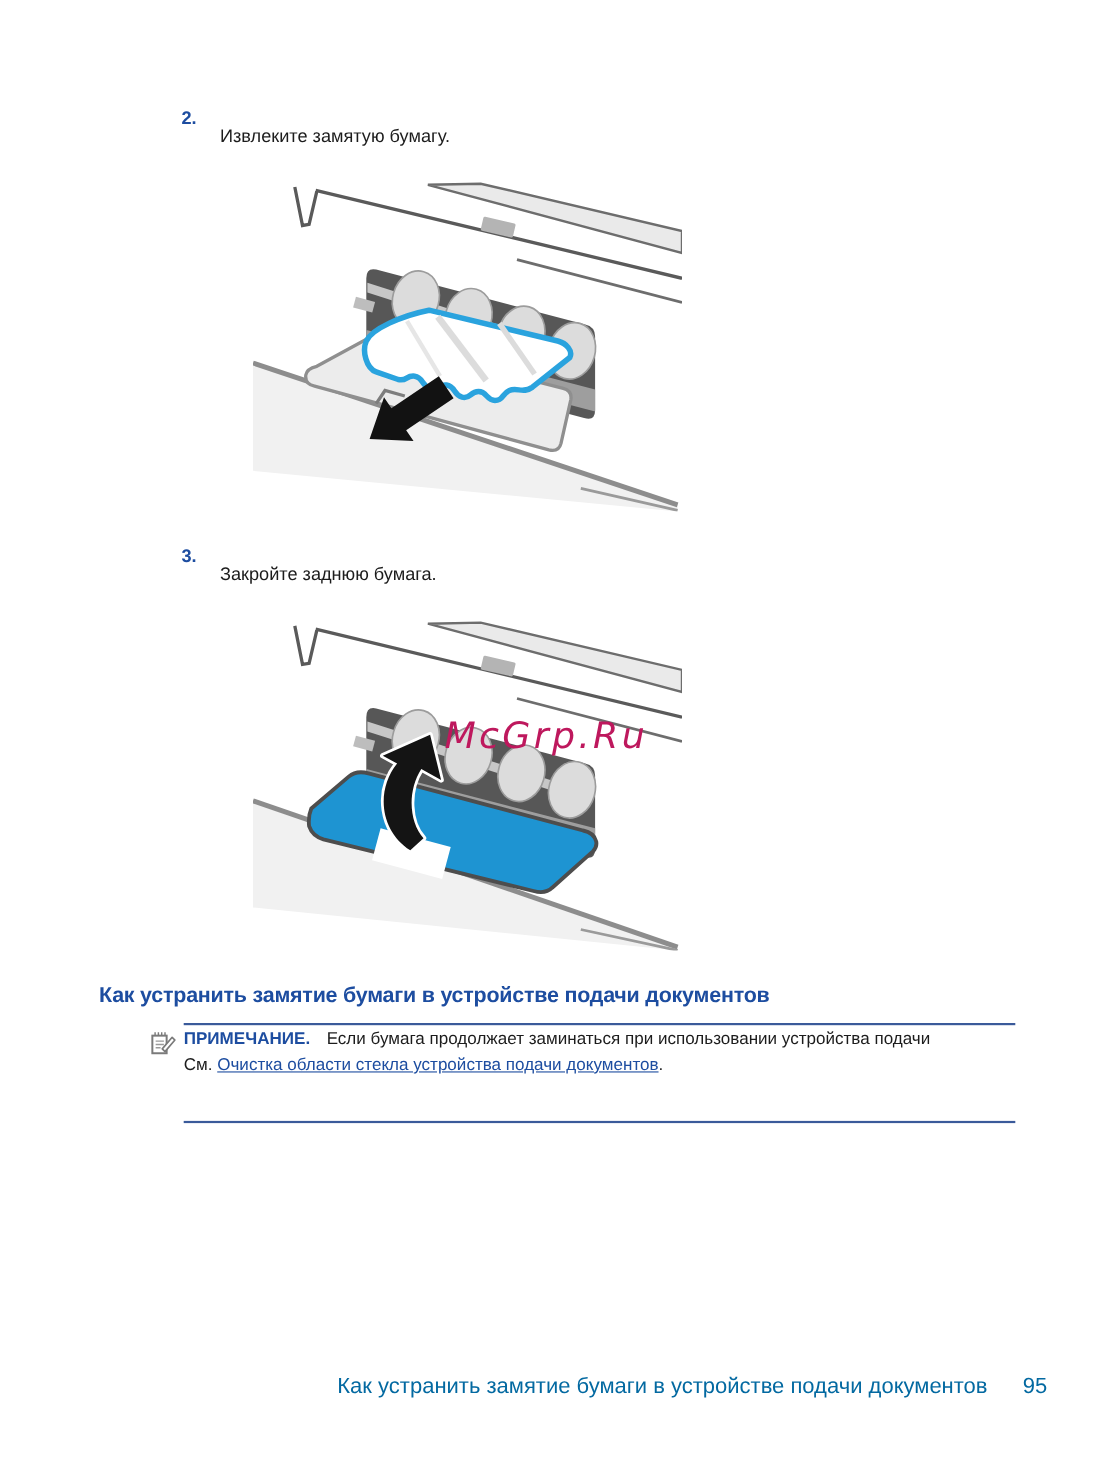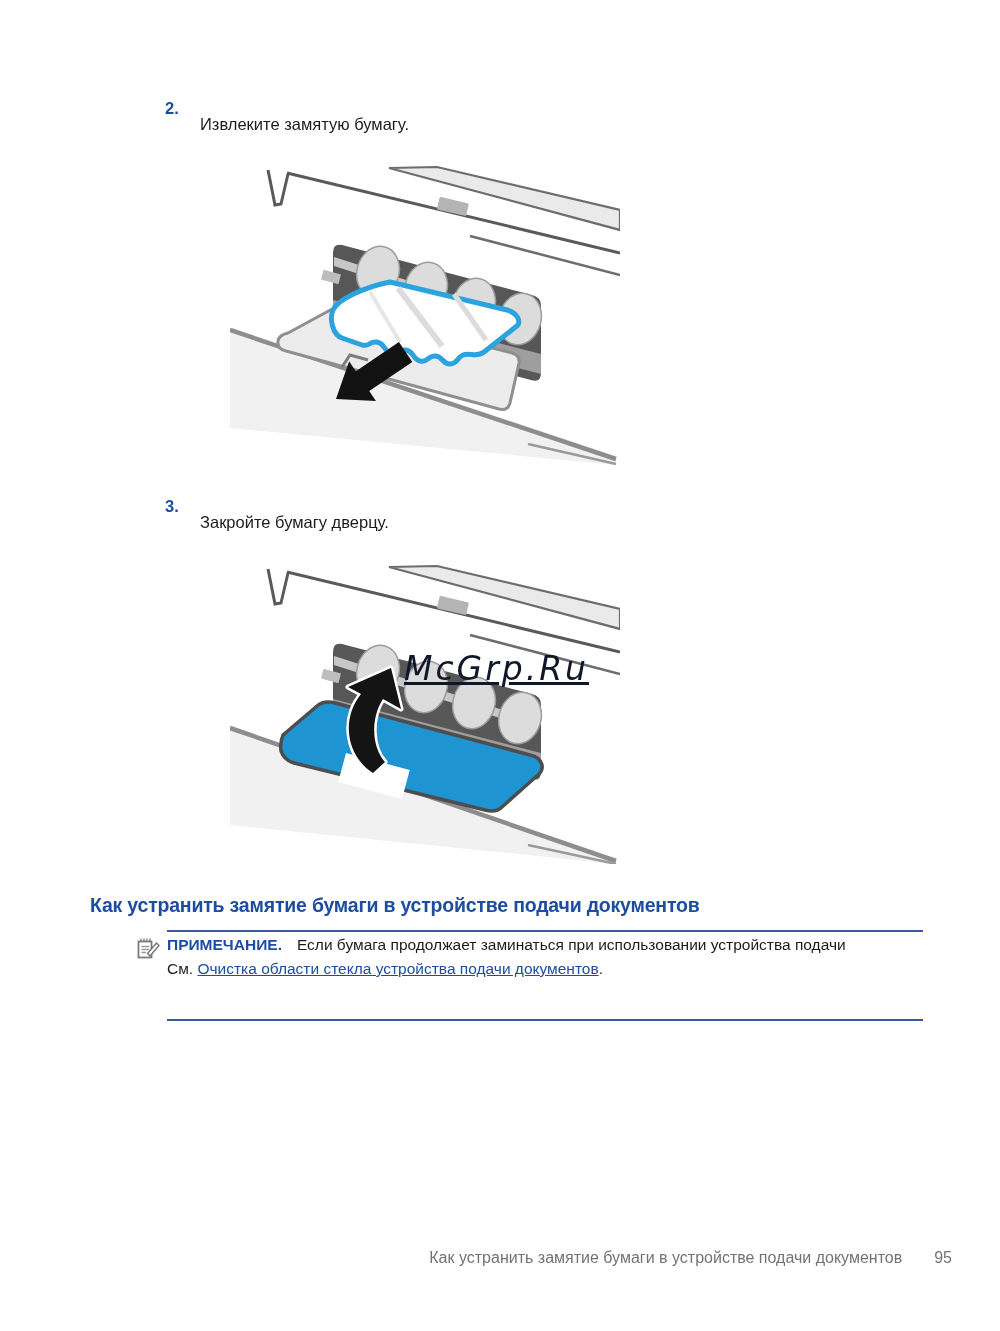--- a/index.html
+++ b/index.html
@@ -13,21 +13,21 @@
   #step-2{top:99px;}
   #step-3{top:497px;}
 
   .ill{position:absolute;left:230px;width:390px;height:307px;}
   #ill-1{top:158px;}
   #ill-2{top:557px;}
 
   .watermark{
     position:absolute;left:404px;top:649px;z-index:6;
     font-family:"DejaVu Sans",sans-serif;font-style:italic;
-    font-size:33px;letter-spacing:3px;color:#0f172a;white-space:nowrap;text-decoration:underline;
+    font-size:33px;letter-spacing:3px;color:#be185d;white-space:nowrap;
   }
 
   .section-heading{
     position:absolute;left:90px;top:894px;margin:0;
     font-size:19.5px;font-weight:700;color:#1d4da0;letter-spacing:-0.2px;white-space:nowrap;
   }
   .rule{position:absolute;left:167px;width:756px;height:2px;background:#3a5a9a;}
   #rule-top{top:930px;}
   #rule-bottom{top:1019px;}
 
@@ -35,21 +35,21 @@
   .note-text{
     position:absolute;left:167px;top:933px;width:770px;
     font-size:15.5px;line-height:24px;color:#1c1c1c;
   }
   .note-line{white-space:nowrap;}
   .note-label{color:#1d4da0;font-weight:700;margin-right:15px;margin-top:24px;}
   .note-link{color:#1d4da0;text-decoration:underline;cursor:pointer;text-align:right;}
 
   .footer{
     position:absolute;top:1249px;left:0;width:952px;text-align:right;
-    font-size:16px;color:#737373;white-space:nowrap;
+    font-size:20px;color:#0369a1;white-space:nowrap;
   }
   .footer .page-num{margin-left:32px;}
 </style>
 </head>
 <body>
 
 <div class="page">
 
   <div class="step" id="step-2">
     <span class="step-num">2.</span>
@@ -87,21 +87,21 @@
       <path d="M103,152 C108,141 135,129 160,124 L277,152 C285,154 291,161 288,167 L254,194 C246,200 240,194 233,197 C226,200 228,206 220,206 C212,206 213,198 205,198 C197,198 198,205 190,203 C182,201 184,193 176,192 C168,191 169,197 161,195 C153,193 155,185 147,184 C139,183 140,189 132,187 L112,180 C103,177 99,161 103,152 Z" fill="#ffffff" stroke="#2aa3de" stroke-width="5" stroke-linejoin="round"></path>
       <path d="M168,130 L212,188" stroke="#dcdcdc" stroke-width="6" fill="none"></path>
       <path d="M224,136 L256,182" stroke="#dcdcdc" stroke-width="5" fill="none"></path>
       <path d="M140,134 L170,184" stroke="#e6e6e6" stroke-width="4" fill="none"></path>
     </g>
     <polygon points="0,0 32,-24 32,-12 84,-12 84,12 32,12 32,24" transform="translate(106,241) rotate(-34)" fill="#121212"></polygon>
   </svg>
 
   <div class="step" id="step-3">
     <span class="step-num">3.</span>
-    <span class="step-text">Закройте бумагу дверцу.</span>
+    <span class="step-text">Закройте заднюю бумага.</span>
   </div>
 
   <svg class="ill" id="ill-2" viewBox="0 0 390 307">
     <g>
       <polygon points="159,10 390,72 390,52 207,9" fill="#eaeaea" stroke="#6d6d6d" stroke-width="2.2"></polygon>
       <path d="M38,12 L45,47 L51,46 L58,16" fill="none" stroke="#5a5a5a" stroke-width="3"></path>
       <line x1="57" y1="15" x2="390" y2="95" stroke="#5a5a5a" stroke-width="3"></line>
       <line x1="240" y1="78" x2="390" y2="117" stroke="#6d6d6d" stroke-width="2.5"></line>
       <rect x="208" y="42" width="30" height="13" rx="1.5" fill="#b4b4b4" transform="rotate(13 223 48)"></rect>
     </g>

